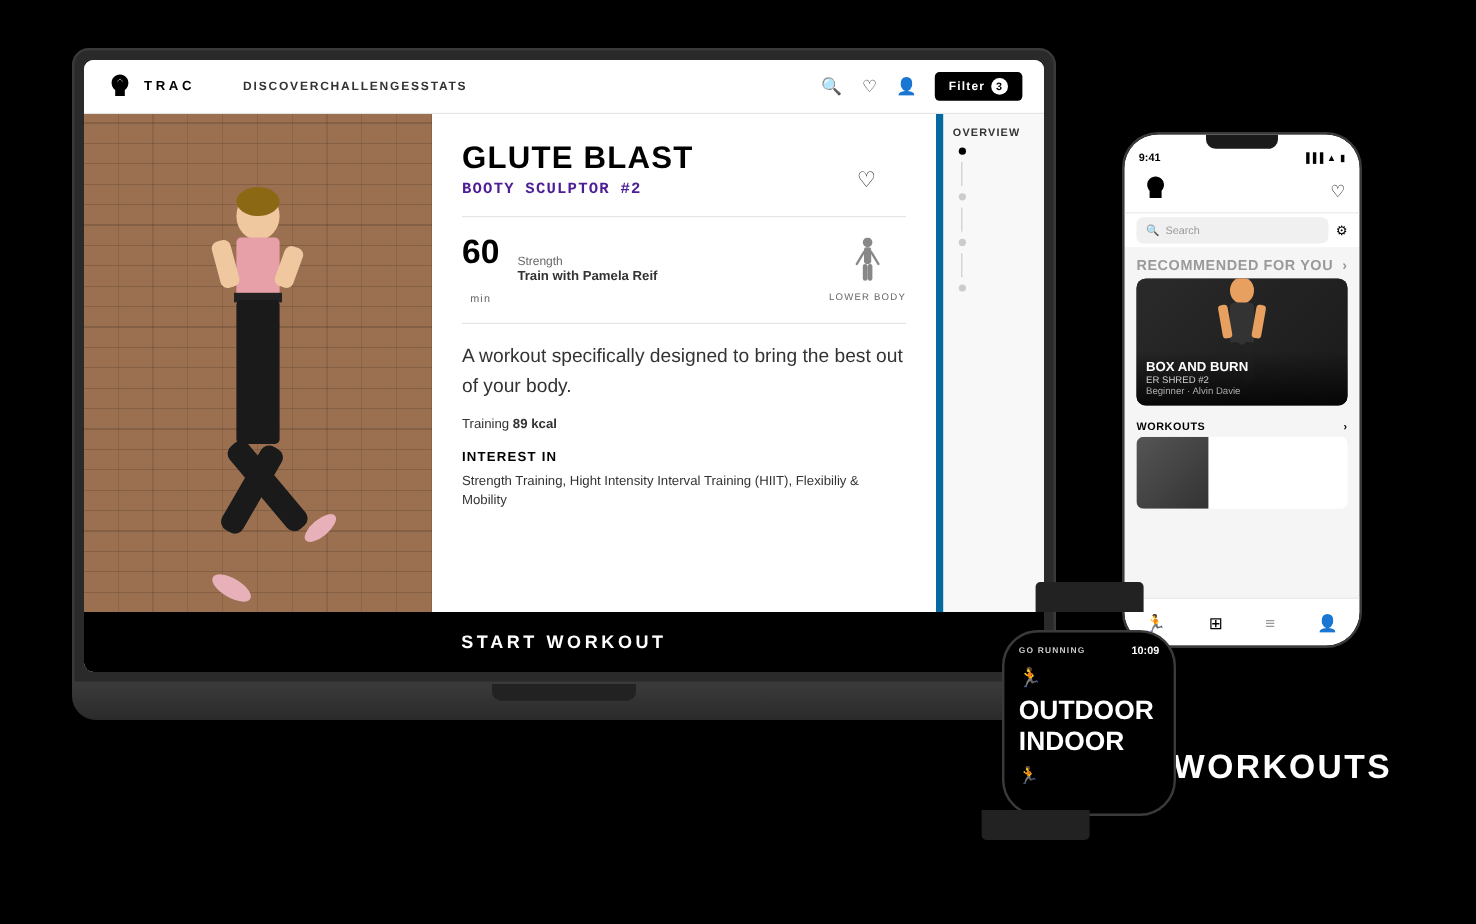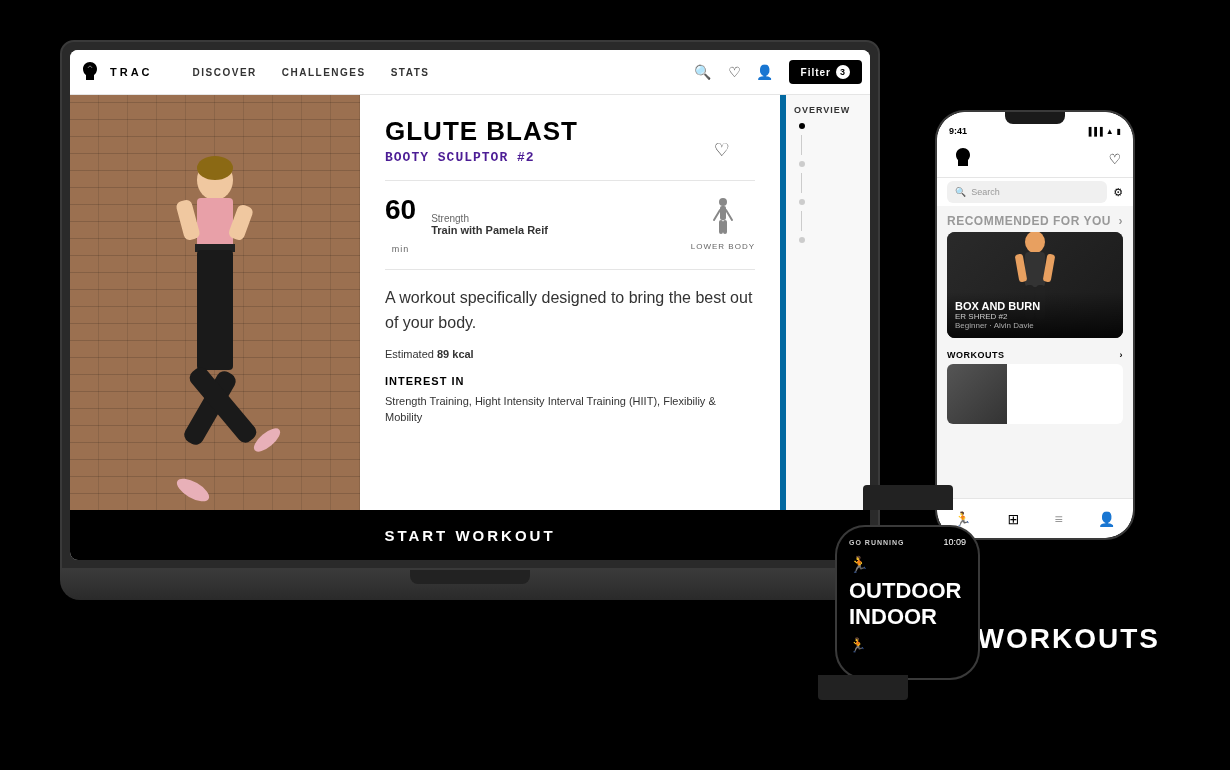--- a/index.html
+++ b/index.html
@@ -77,21 +77,21 @@
       border-radius: 0 0 8px 8px;
     }
 
     
     .nav-bar {
       height: 45px;
       background: #fff;
       border-bottom: 1px solid #e5e5e5;
       display: flex;
       align-items: center;
-      padding: 0 8px;
+      padding: 0 18px;
       gap: 30px;
       flex-shrink: 0;
     }
 
     .nav-logo {
       display: flex;
       align-items: center;
       gap: 8px;
     }
 
@@ -102,21 +102,20 @@
 
     .nav-brand {
       font-size: 11px;
       font-weight: bold;
       letter-spacing: 3px;
       color: #000;
     }
 
     .nav-links {
       display: flex;
-      gap: 25px;
       margin-left: 10px;
       text-align: right;
     }
 
     .nav-link {
       font-size: 10px;
       font-weight: 600;
       letter-spacing: 1.5px;
       color: #333;
       text-transform: uppercase;
@@ -720,21 +719,21 @@
     .watch-activity {
       font-size: 7px;
       font-weight: 600;
       letter-spacing: 1px;
       color: #ccc;
       text-transform: uppercase;
     }
 
     .watch-time {
       font-size: 9px;
-      font-weight: 400;
+      font-weight: 700;
       color: #fff;
     }
 
     .watch-icon {
       font-size: 16px;
       color: #fff;
       margin-bottom: 5px;
     }
 
     .watch-option-1 {
@@ -875,21 +874,21 @@
                   <rect x="14" y="22" width="4" height="14" rx="2" fill="#888"></rect>
                 </svg>
                 <div class="body-part-label">LOWER BODY</div>
               </div>
             </div>
 
             <div class="divider"></div>
 
             <div class="workout-desc">A workout specifically designed to bring the best out of your body.</div>
             <div class="kcal-text">
-              <span>Estimated </span><strong>89 kcal</strong>
+              <span>Training </span><strong>89 kcal</strong>
             </div>
 
             <div class="interest-label">INTEREST IN</div>
             <div class="interest-text">Strength Training, Hight Intensity Interval Training (HIIT), Flexibiliy &amp; Mobility</div>
           </div>
 
           <div class="overview-sidebar">
             <div class="overview-label">OVERVIEW</div>
             <div class="overview-timeline">
               <div class="timeline-item">

